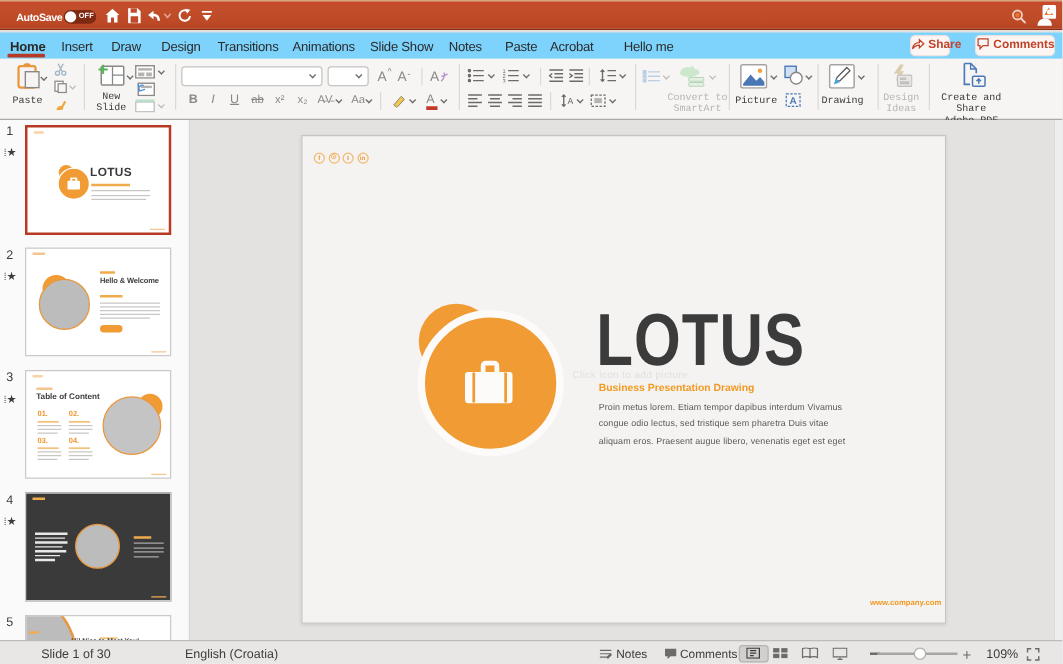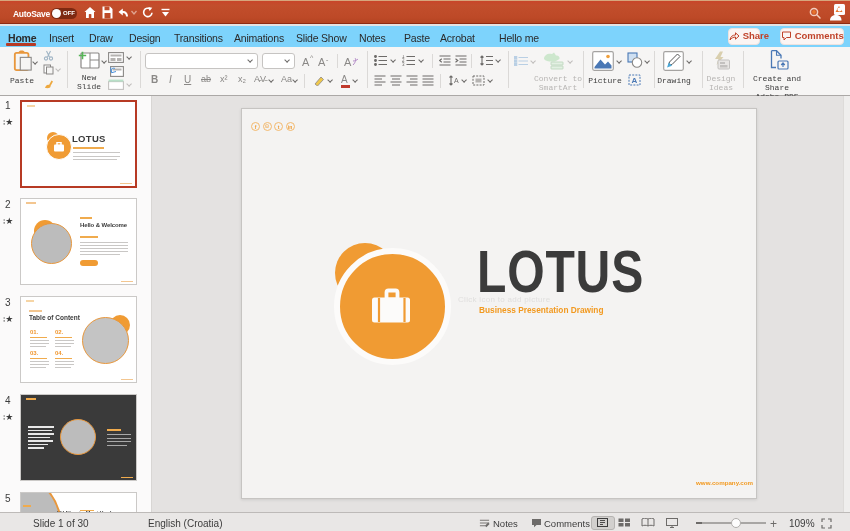--- a/index.html
+++ b/index.html
@@ -361,20 +361,21 @@
                 <rect x="32" y="43.5" width="38" height="25" rx="2.5"></rect>
                 <rect x="46.5" y="36.5" width="11" height="9" rx="2" fill="none" stroke="#fcfbfa" stroke-width="3.8"></rect>
                 <line x1="39" y1="44" x2="39" y2="68" stroke="#f09b33" stroke-width="2.2"></line>
                 <line x1="64.5" y1="44" x2="64.5" y2="68" stroke="#f09b33" stroke-width="2.2"></line>
               </g>
             </svg>
         </div>
         <div id="lotus">LOTUS</div>
         <div id="watermark">Click icon to add picture</div>
         <div id="subhead">Business Presentation Drawing</div>
+        <div id="bodytext">Proin metus lorem. Etiam tempor dapibus interdum Vivamus<br>congue odio lectus, sed tristique sem pharetra Duis vitae<br>aliquam eros. Praesent augue libero, venenatis eget est eget</div>
         <div id="weburl">www.company.com</div>
       </div>
       <div id="vscroll"></div>
     </div>
     <div id="panel">
       <div class="thumbnum" style="top:4px">1</div>
       <div class="thumbstar" style="top:21px">⁞<span style="font-size:9px">★</span></div>
       <div class="thumb selected" style="top:4px">
         <div style="position:absolute;left:5px;top:3px;width:8px;height:1.5px;background:#f6d5a5"></div>
         <div style="position:absolute;left:25px;top:30px;width:12px;height:12px;border-radius:50%;background:#f09b33"></div>

